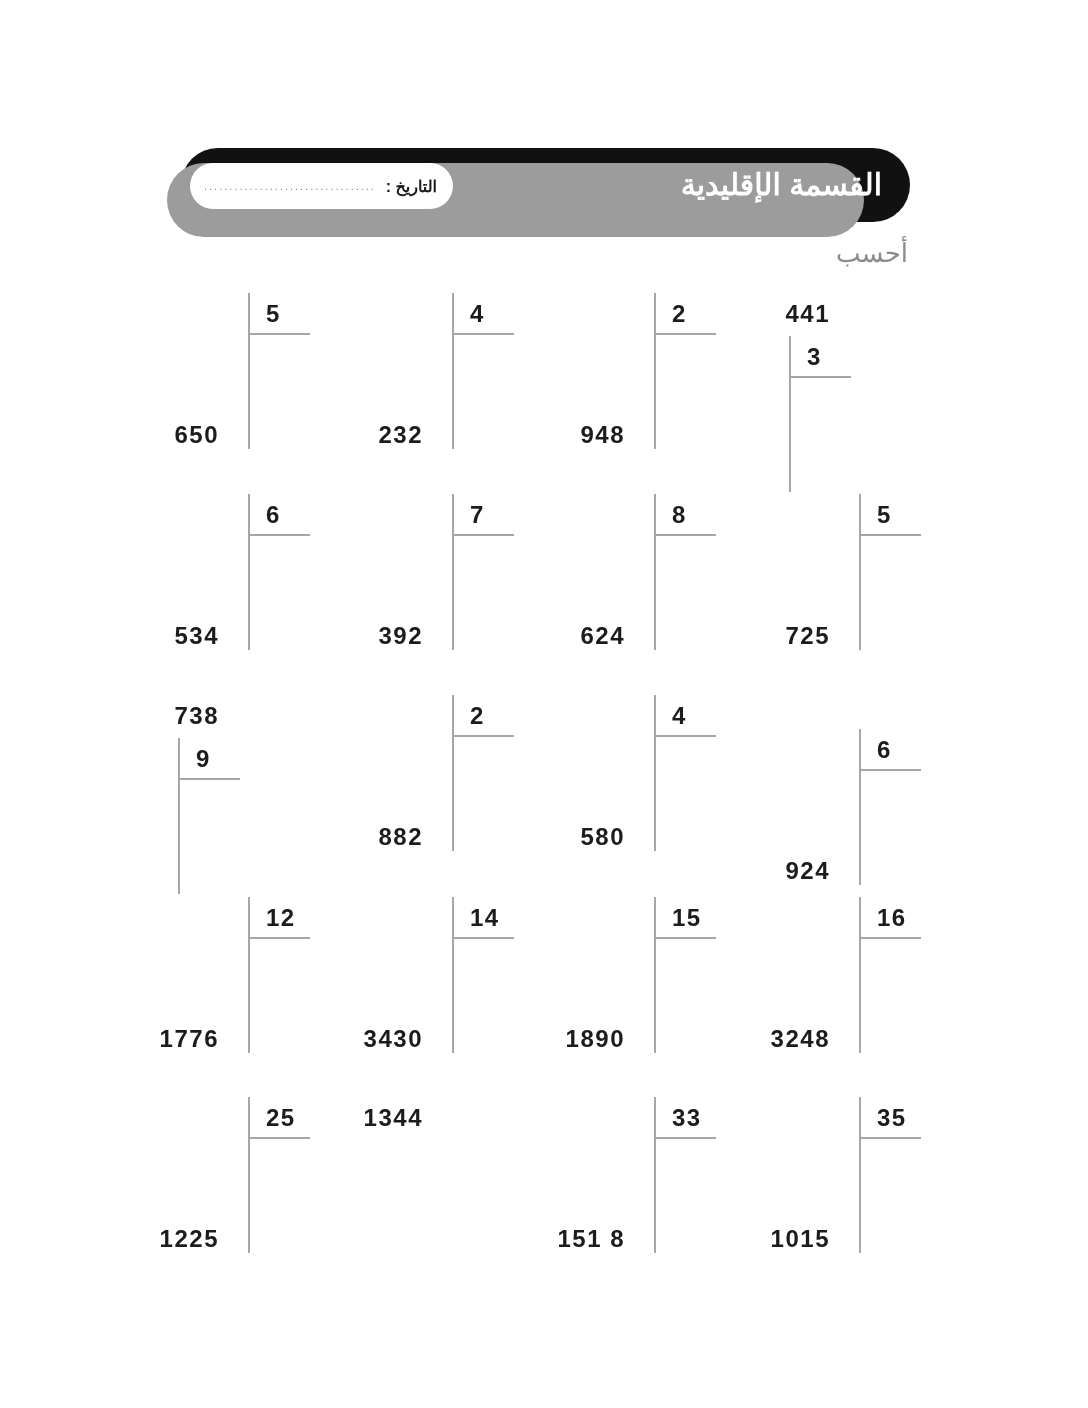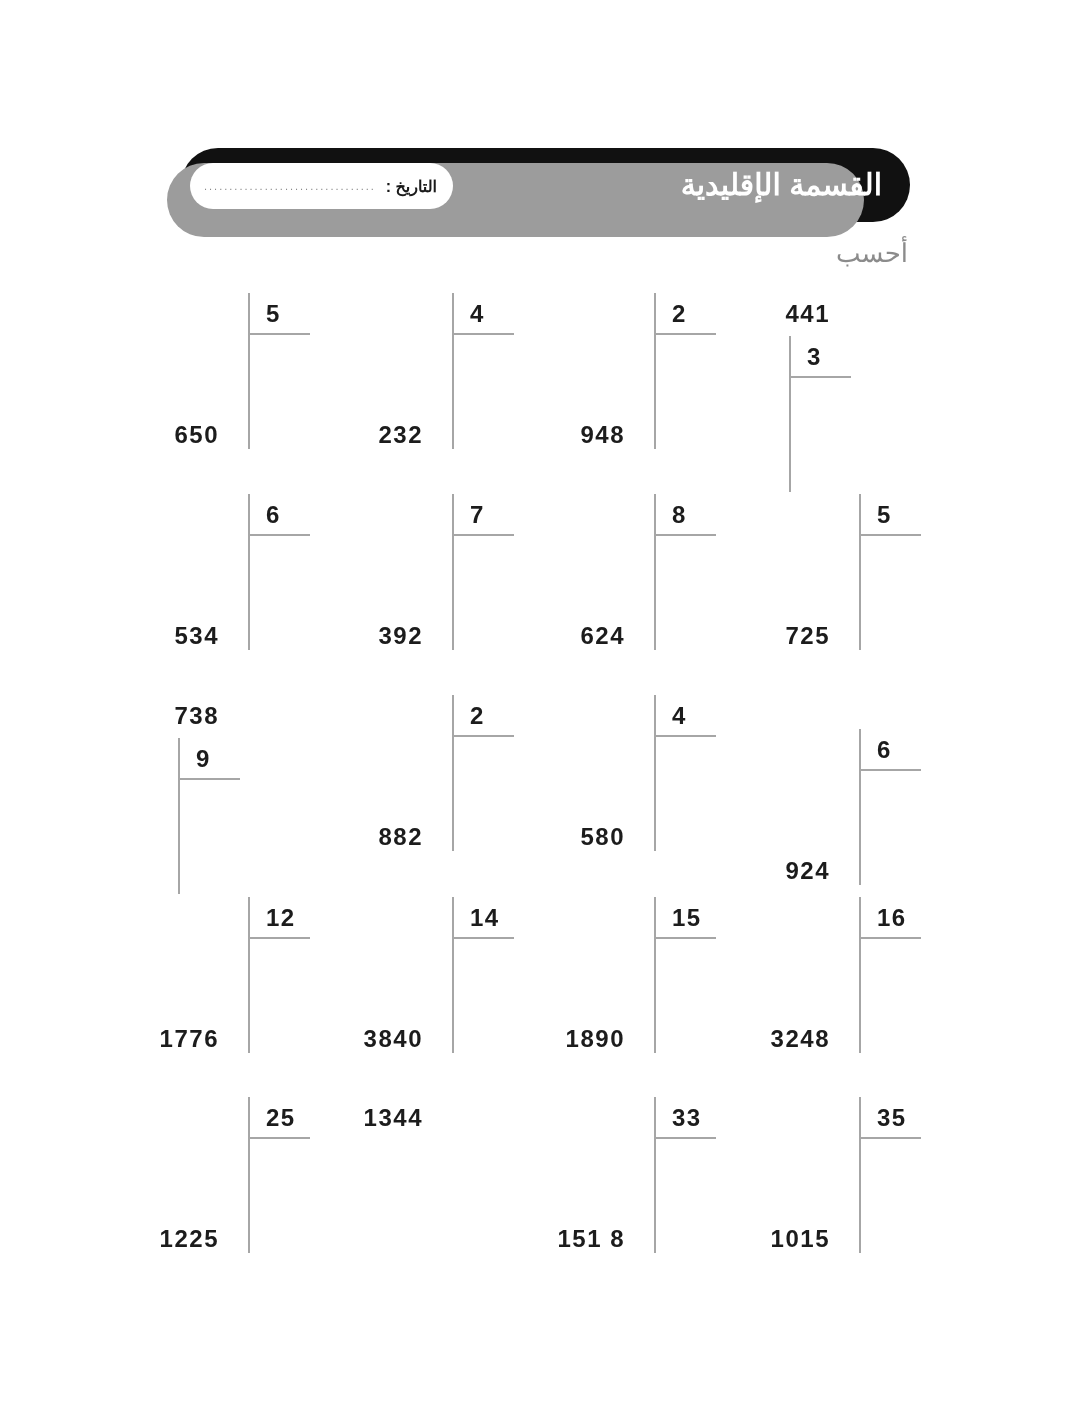--- a/index.html
+++ b/index.html
@@ -212,21 +212,21 @@
           <div class="divisor">6</div>
         </div>
       </div>
       <div class="problem" style="left: 124px; top: 897px;">
         <div class="dividend">1776</div>
         <div class="work">
           <div class="divisor">12</div>
         </div>
       </div>
       <div class="problem" style="left: 328px; top: 897px;">
-        <div class="dividend">3840</div>
+        <div class="dividend">3430</div>
         <div class="work">
           <div class="divisor">14</div>
         </div>
       </div>
       <div class="problem" style="left: 530px; top: 897px;">
         <div class="dividend">1890</div>
         <div class="work">
           <div class="divisor">15</div>
         </div>
       </div>

